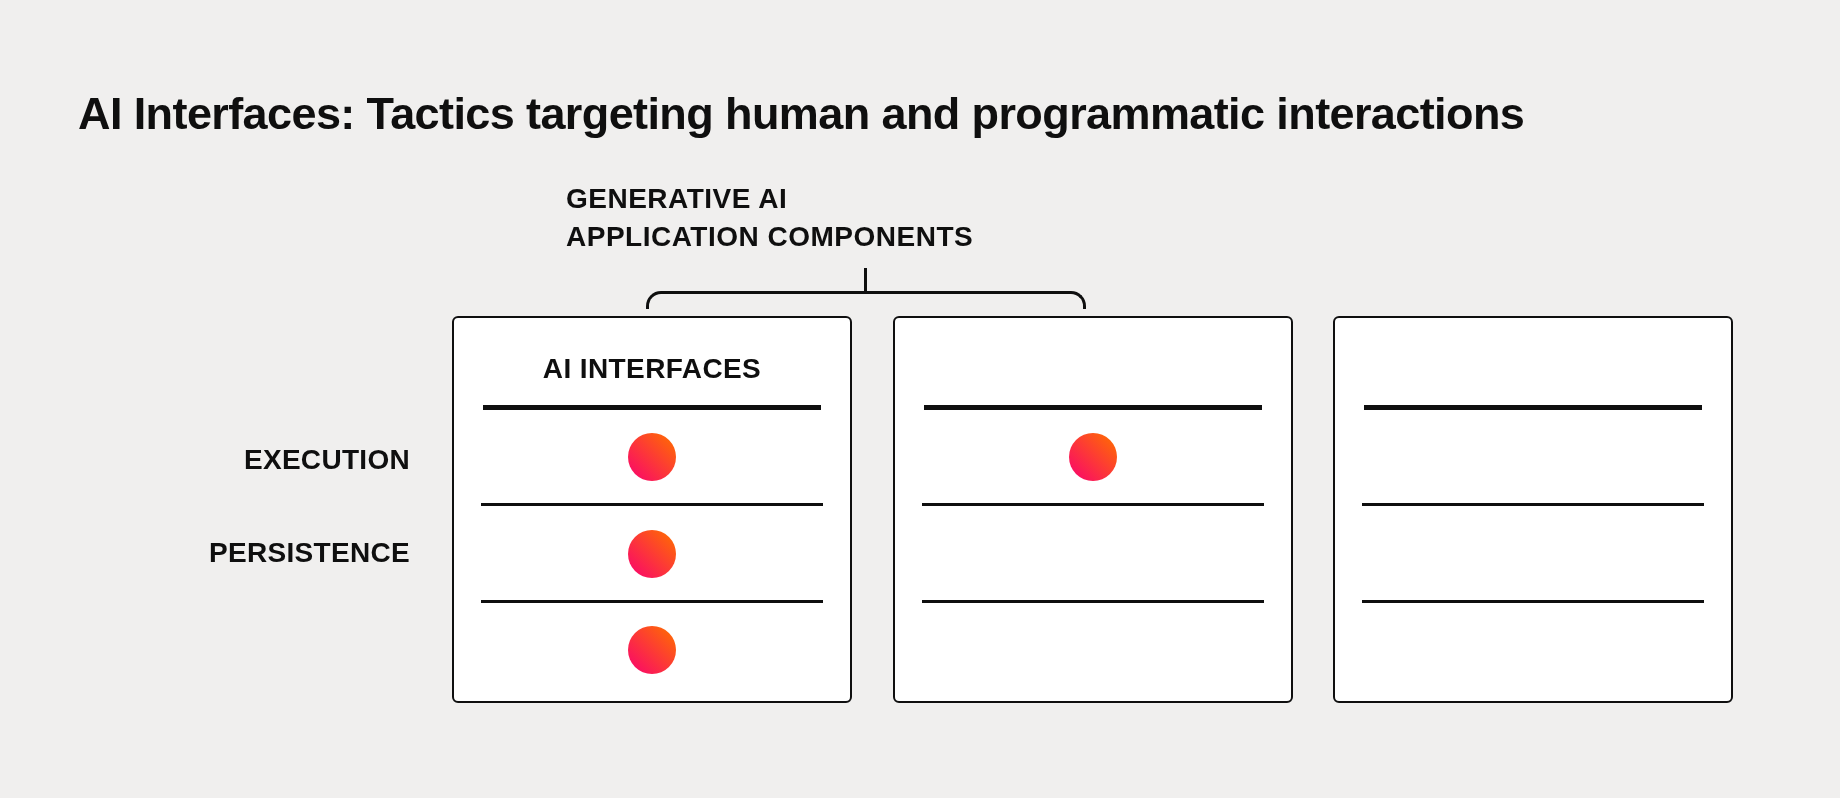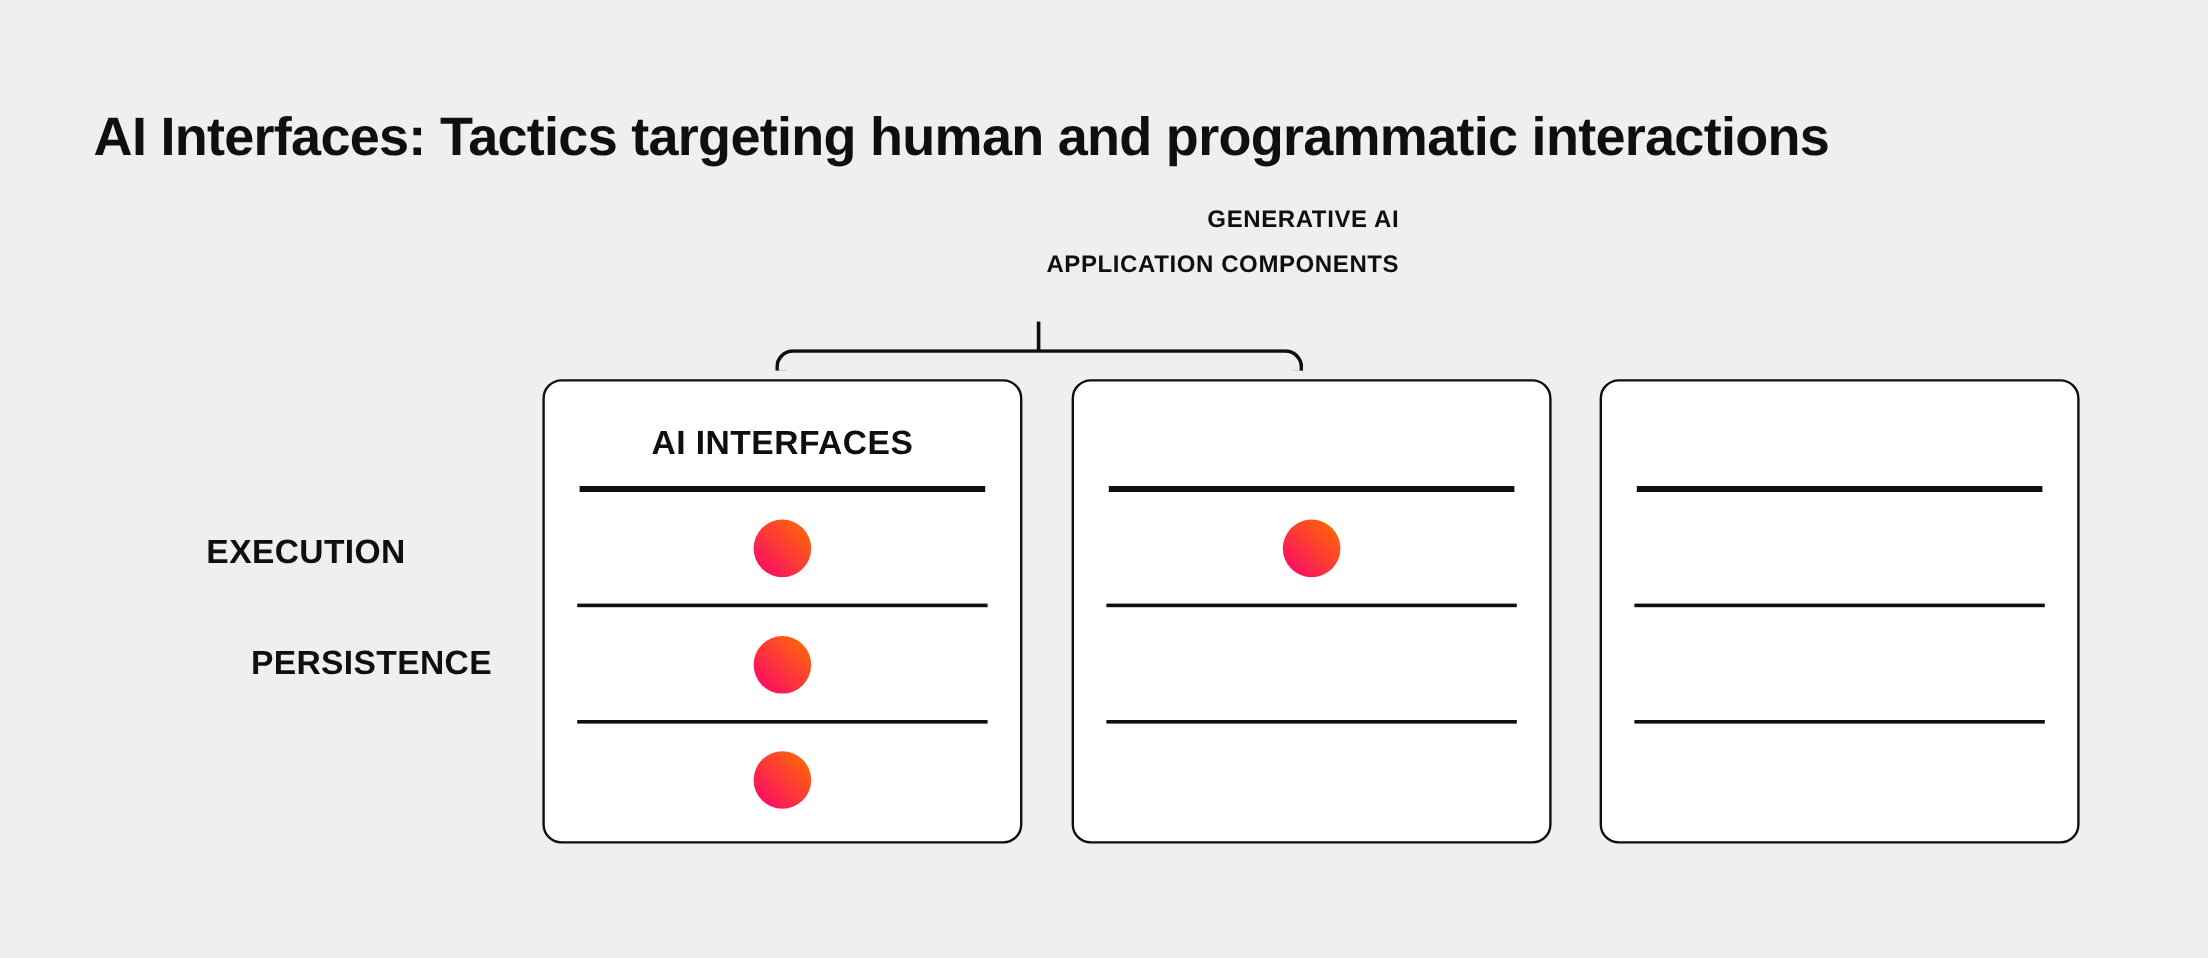--- a/index.html
+++ b/index.html
@@ -26,24 +26,24 @@
     font-weight: 800;
     letter-spacing: -0.6px;
     white-space: nowrap;
     margin-top: 18px;
   }
 
   
   .group-header {
     position: absolute;
     left: 566px;
-    top: 164px;
+    top: 180px;
     width: 600px;
-    text-align: right;
-    font-size: 20px;
+    text-align: left;
+    font-size: 28px;
     font-weight: 800;
     letter-spacing: 0.5px;
     line-height: 38px;
   }
 
   
   .stem {
     position: absolute;
     left: 864px;
     top: 268px;
@@ -67,34 +67,34 @@
   .row-label {
     position: absolute;
     left: 100px;
     width: 310px;
     text-align: right;
     font-size: 28px;
     font-weight: 800;
     letter-spacing: 0.3px;
     line-height: 30px;
   }
-  .row-label.r0 { top: 445px; text-align: center; }
+  .row-label.r0 { top: 445px; }
   .row-label.r1 { top: 538px; }
   .row-label.r2 { top: 632px; }
 
   
   .box {
     position: absolute;
     top: 316px;
     width: 400px;
     height: 387px;
     box-sizing: border-box;
     background: var(--boxbg, #ffffff);
     border: 2.5px solid var(--ink, #0f0f0f);
-    border-radius: 16px;
+    border-radius: 6px;
   }
   .box.c0 { left: 452px; }
   .box.c1 { left: 893px; }
   .box.c2 { left: 1333px; }
 
   .box-header {
     position: absolute;
     top: 36px;
     left: 0;
     width: 100%;

